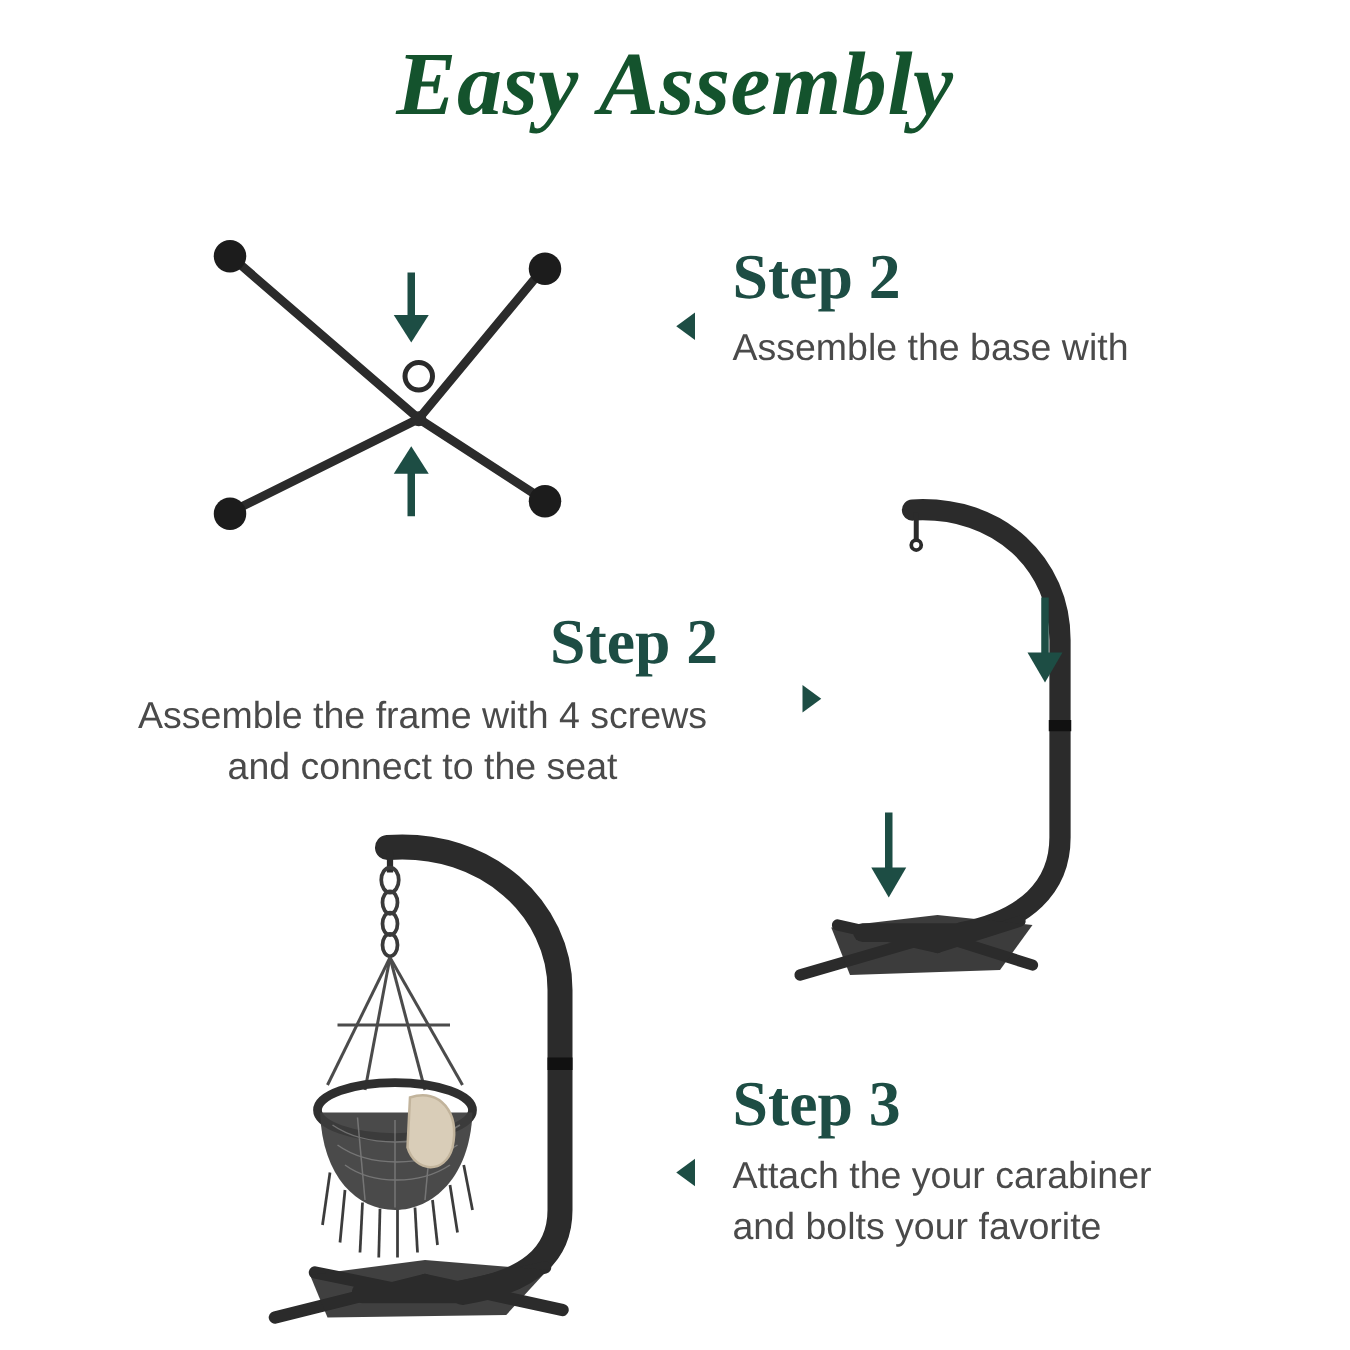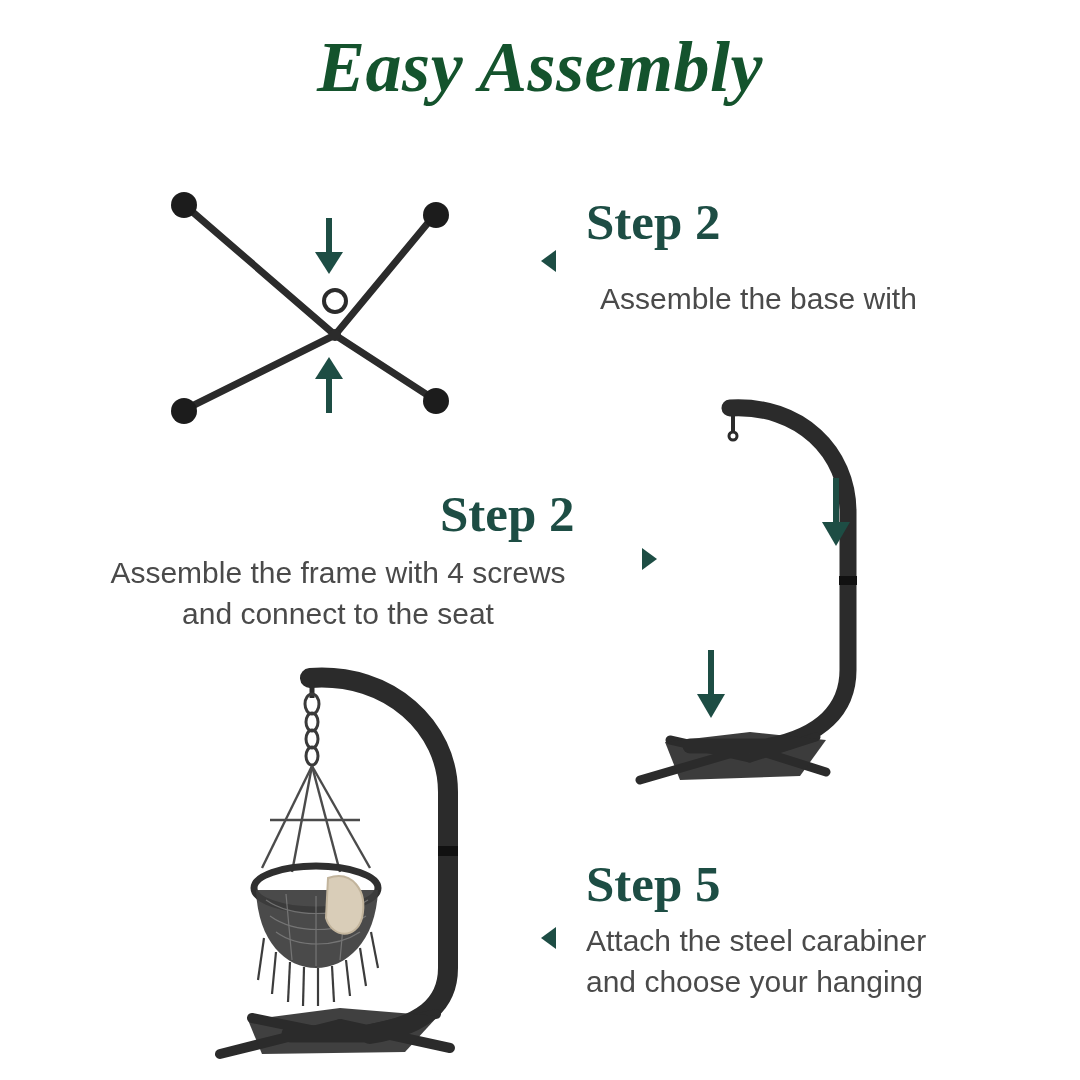--- a/index.html
+++ b/index.html
@@ -48,21 +48,21 @@
     position: absolute;
     font-family: "Liberation Sans", sans-serif;
     font-size: 30px;
     line-height: 41px;
     color: #4a4a4a;
     white-space: nowrap;
   }
 
   
   #step1-heading { left: 586px; top: 193px; }
-  #step1-body    { left: 600px; top: 258px; margin-top: 20px; }
+  #step1-body    { left: 586px; top: 258px; }
 
   
   #step2-heading { left: 440px; top: 485px; }
   #step2-body    { left: 45px;  top: 552px; text-align: center; width: 586px; white-space: normal;}
 
   
   #step3-heading { left: 586px; top: 855px; }
   #step3-body    { left: 586px; top: 920px; }
 
   
@@ -231,19 +231,19 @@
         <line x1="118" y1="318" x2="118" y2="356"></line>
         <line x1="132" y1="316" x2="134" y2="352"></line>
         <line x1="146" y1="310" x2="150" y2="346"></line>
         <line x1="160" y1="298" x2="166" y2="336"></line>
         <line x1="171" y1="282" x2="178" y2="318"></line>
       </g>
     </svg>
   </div>
 
   <div class="tri tri-left" id="tri-step3"></div>
-  <div class="step-heading" id="step3-heading">Step 5</div>
+  <div class="step-heading" id="step3-heading">Step 3</div>
   <div class="step-body" id="step3-body">
-    <div>Attach the steel carabiner</div>
-    <div>and choose your hanging</div>
+    <div>Attach the your carabiner</div>
+    <div>and bolts your favorite</div>
   </div>
 
 </div>
 
 </body></html>

